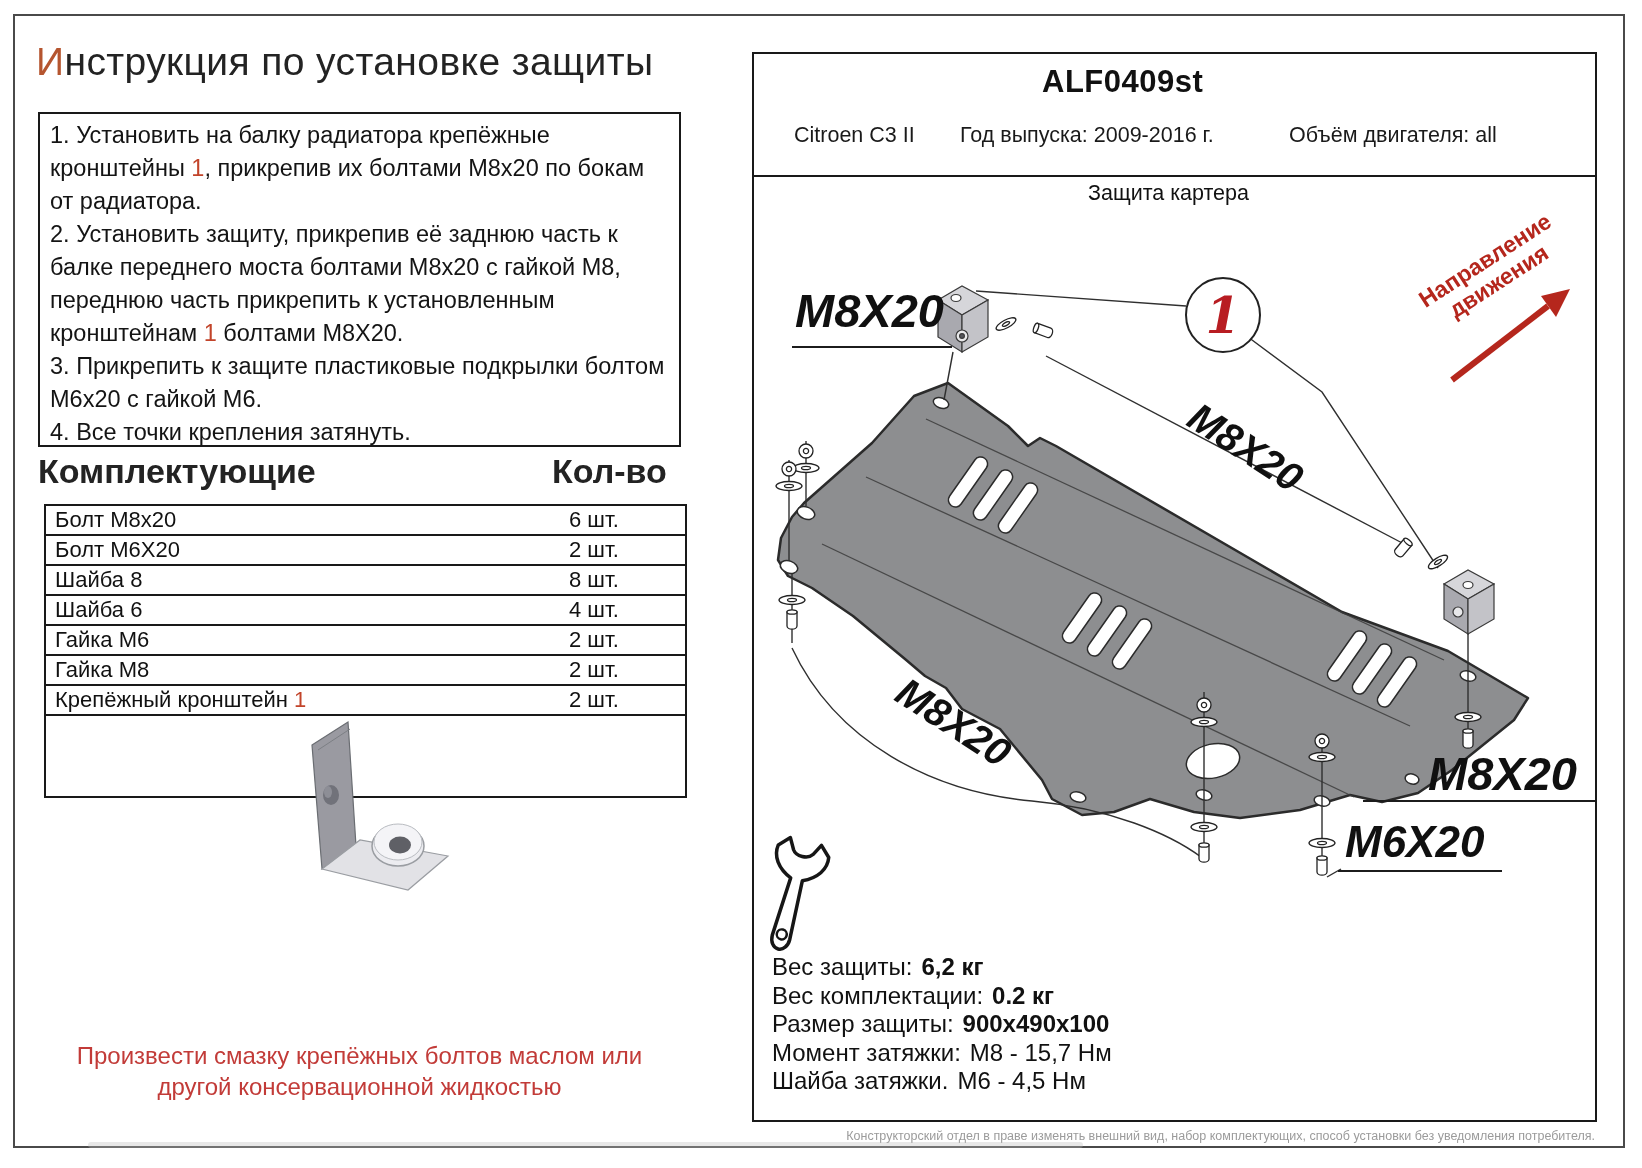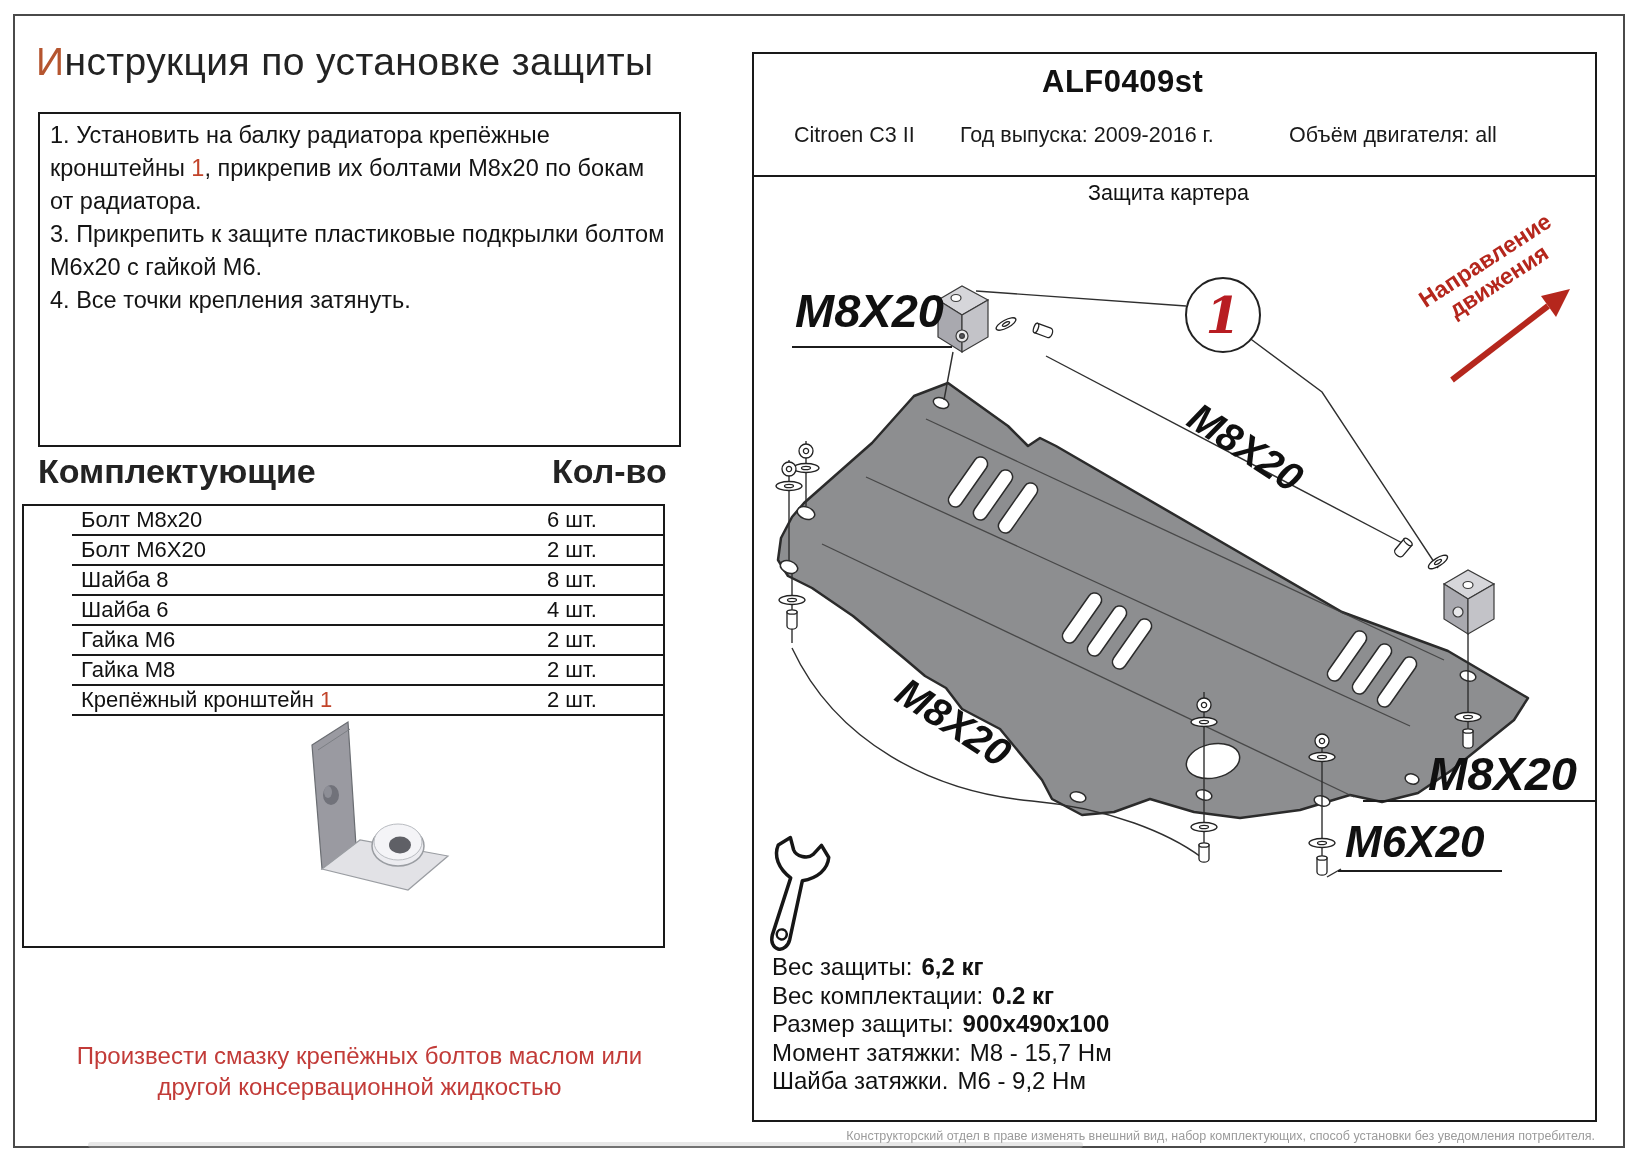--- a/index.html
+++ b/index.html
@@ -9,21 +9,21 @@
   .frame{left:13px;top:14px;width:1612px;height:1134px;border:2.5px solid #4a4a4a;box-sizing:border-box;}
   
   .title{left:36px;top:40px;font-size:39px;color:#232323;letter-spacing:.4px;white-space:nowrap;}
   .title .cap{color:#b5552f;}
   .inst-box{left:38px;top:112px;width:643px;height:335px;border:2.5px solid #191919;box-sizing:border-box;
             padding:5px 10px 0 10px;font-size:23.5px;line-height:33px;color:#141414;overflow:hidden;}
   .inst-box p{margin:0;}
   .red{color:#c2442a;}
   .parts-title{left:38px;top:452px;font-size:34px;font-weight:bold;color:#232323;}
   .qty-title{left:540px;top:452px;font-size:34px;font-weight:bold;color:#232323;margin-left:12px;}
-  .parts-table{left:22px;top:504px;width:643px;height:444px;border:2.5px solid #191919;box-sizing:border-box;padding-left:48px;}
+  .parts-table{left:44px;top:504px;width:643px;height:294px;border:2.5px solid #191919;box-sizing:border-box;}
   .prow{display:flex;height:28px;border-bottom:2px solid #191919;align-items:center;font-size:22px;color:#111;}
   .pname{flex:1;padding-left:9px;white-space:nowrap;}
   .pqty{width:116px;}
   .lube{left:38px;top:1040px;width:643px;text-align:center;font-size:24px;line-height:31px;color:#c23b38;}
   
   .panel{left:752px;top:52px;width:845px;height:1070px;border:2.5px solid #191919;box-sizing:border-box;}
   .p-head{position:relative;height:121px;border-bottom:2.5px solid #191919;}
   .p-code{position:absolute;left:288px;top:10px;font-size:31px;font-weight:bold;letter-spacing:.5px;color:#111;}
   .p-car{position:absolute;left:40px;top:69px;font-size:21.5px;}
   .p-year{position:absolute;left:206px;top:69px;font-size:21.5px;}
@@ -52,20 +52,21 @@
 </head>
 <body>
 
 <div class="page">
   <div class="abs frame"></div>
 
   <div class="abs title"><span class="cap">И</span><span>нструкция по установке защиты</span></div>
 
   <div class="abs inst-box">
     <p><span>1.  Установить на балку радиатора крепёжные кронштейны </span><span class="red">1</span><span>, прикрепив их болтами М8х20 по бокам от радиатора.</span></p>
+    <p><span>2.  Установить защиту, прикрепив её заднюю часть к балке переднего моста болтами М8х20 с гайкой М8, переднюю часть прикрепить к установленным кронштейнам </span><span class="red">1</span><span> болтами М8Х20.</span></p>
     <p><span>3.  Прикрепить к защите пластиковые подкрылки болтом М6х20 с гайкой М6.</span></p>
     <p><span>4.  Все точки крепления затянуть.</span></p>
   </div>
 
   <div class="abs parts-title">Комплектующие</div>
   <div class="abs qty-title">Кол-во</div>
 
   <div class="abs parts-table">
     <div class="prow">
         <span class="pname"><span>Болт М8х20</span></span>
@@ -107,21 +108,21 @@
       <div class="p-engine">Объём двигателя: all</div>
     </div>
   </div>
   <div class="abs p-part">Защита картера</div>
 
   <div class="abs specs">
     <div class="spec-row"><span>Вес защиты:</span><span class="sv bold">6,2 кг</span></div>
     <div class="spec-row"><span>Вес комплектации:</span><span class="sv bold">0.2 кг</span></div>
     <div class="spec-row"><span>Размер защиты:</span><span class="sv bold">900х490х100</span></div>
     <div class="spec-row"><span>Момент затяжки:</span><span class="sv">М8 - 15,7 Нм</span></div>
-    <div class="spec-row"><span>Шайба затяжки.</span><span class="sv">М6 - 9,2 Нм</span></div>
+    <div class="spec-row"><span>Шайба затяжки.</span><span class="sv">М6 - 4,5 Нм</span></div>
   </div>
 
   <div class="abs disclaimer">Конструкторский отдел в праве изменять внешний вид, набор комплектующих, способ установки без уведомления потребителя.</div>
   <div class="abs smudge"></div>
 
   <svg class="draw" width="1642" height="1168" viewBox="0 0 1642 1168">
 
     <g>
       <path d="M948,383 L1008,426 L1028,446 L1040,438 L1056,446 L1342,612 L1448,651 L1528,698
                L1514,720 L1452,770 L1418,793 L1382,802 L1350,795 L1300,810 L1240,818 L1194,812 L1150,799

